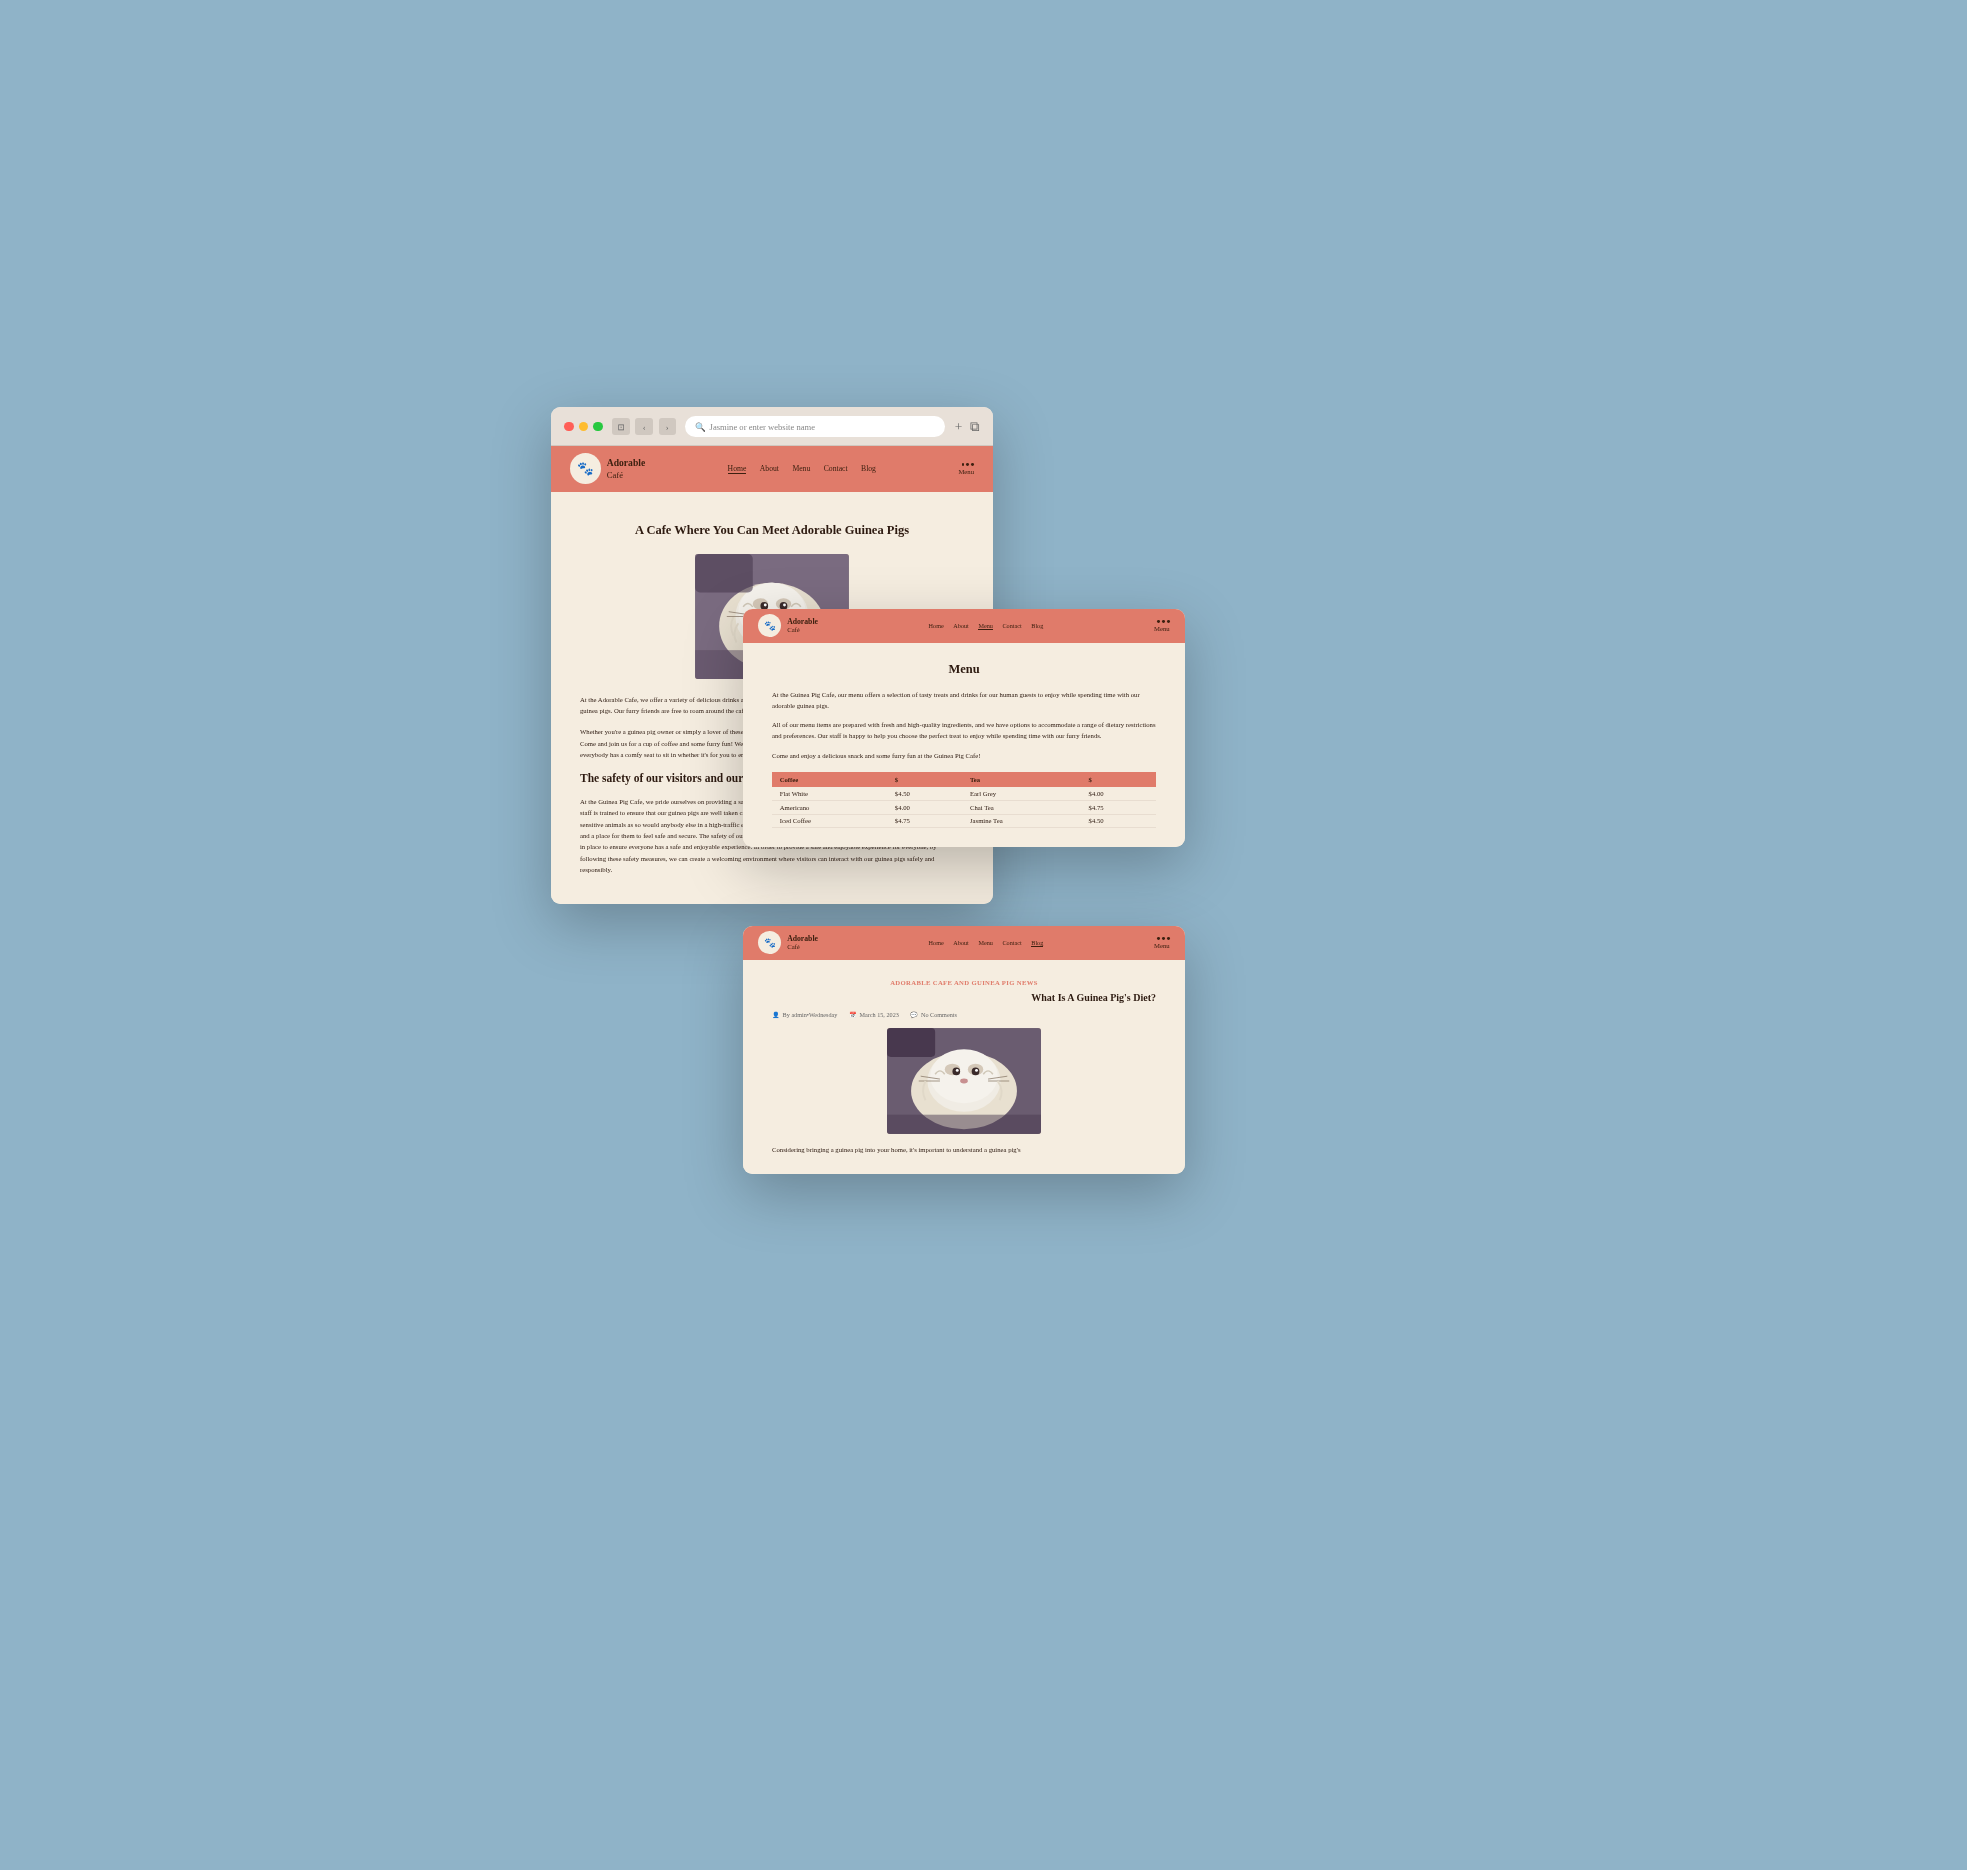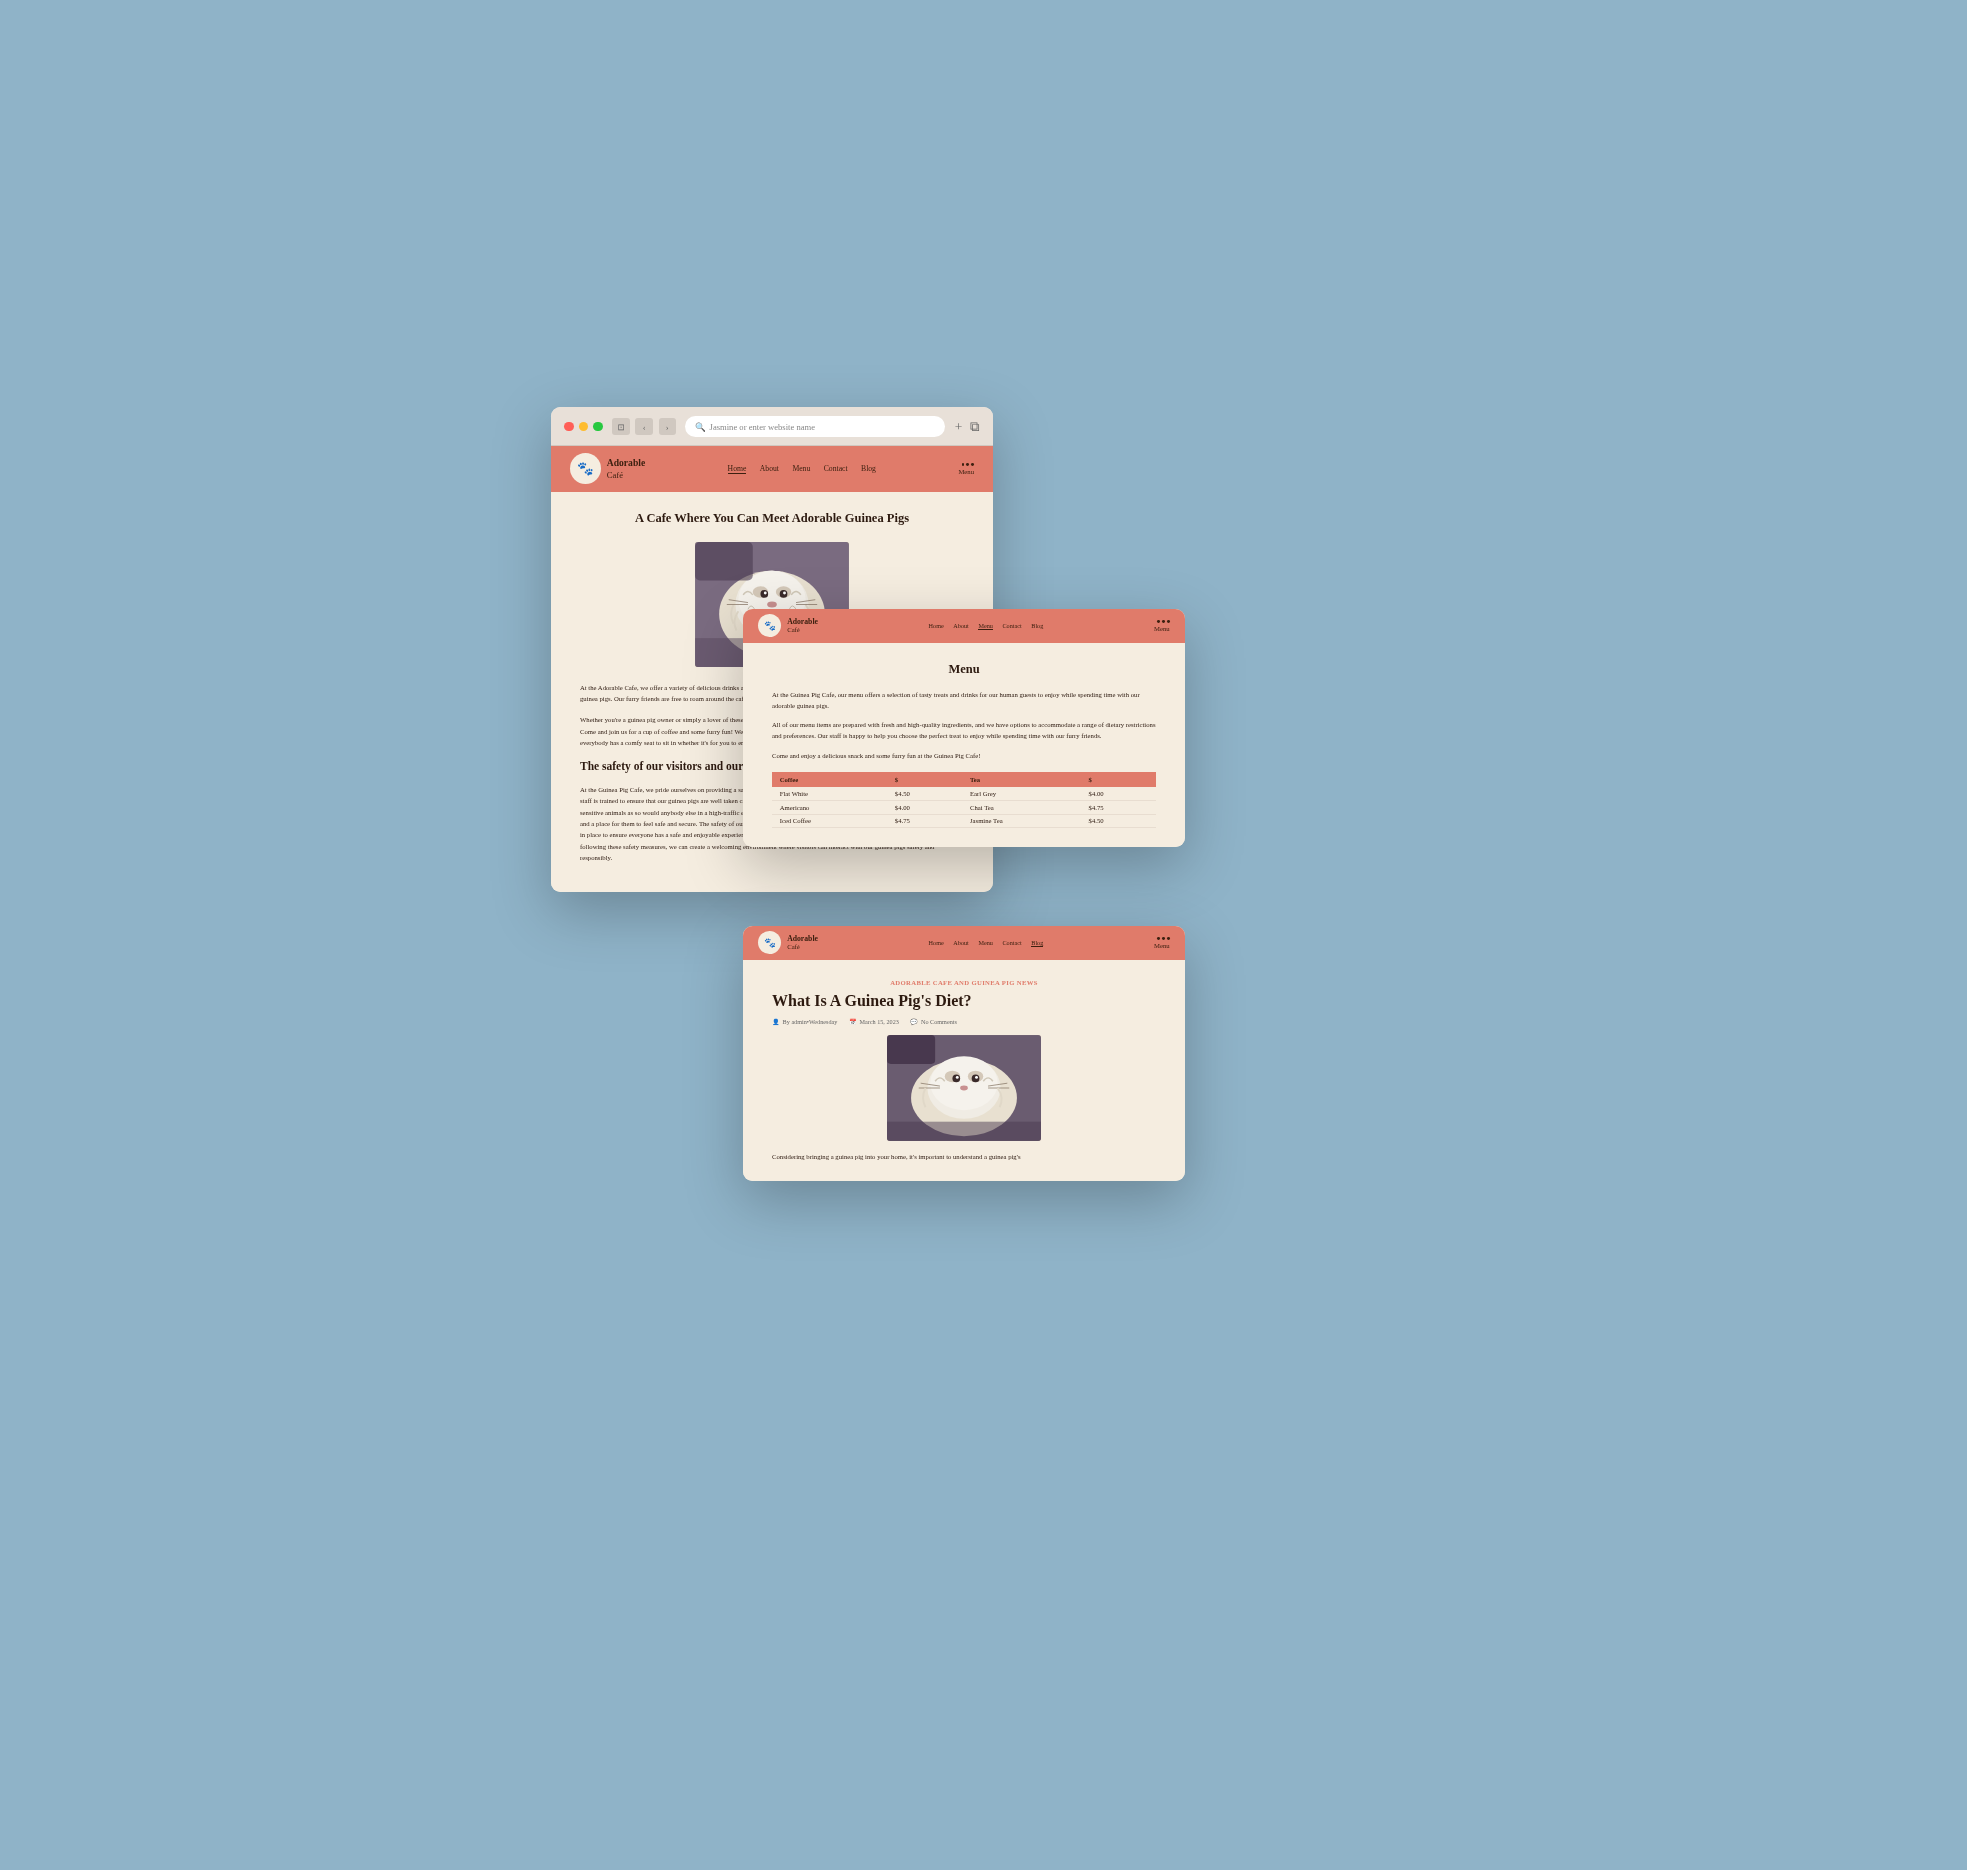--- a/index.html
+++ b/index.html
@@ -172,20 +172,21 @@
       background: #f5ede0;
       padding: 19px 29px;
     }
 
     .page-title {
       text-align: center;
       font-size: 12.5px;
       font-weight: bold;
       color: #2d1a10;
       margin-bottom: 15.4px;
+      margin-top: 12px;
     }
 
     .hero-image {
       width: 154px;
       height: 125px;
       margin: 0 auto 15.4px;
       display: block;
       border-radius: 2.9px;
       overflow: hidden;
       background: #c8b89a;
@@ -273,24 +274,24 @@
     .blog-category {
       font-size: 6.7px;
       color: #e07b6a;
       font-weight: bold;
       letter-spacing: 0.05em;
       text-align: center;
       margin-bottom: 5.8px;
     }
 
     .blog-title {
-      font-size: 16px;
+      font-size: 10px;
       font-weight: bold;
       color: #2d1a10;
-      text-align: left;
+      text-align: right;
       margin-bottom: 7.7px;
     }
 
     .blog-meta {
       display: flex;
       gap: 11.5px;
       align-items: center;
       margin-bottom: 9.6px;
       font-size: 6.2px;
       color: #666;

